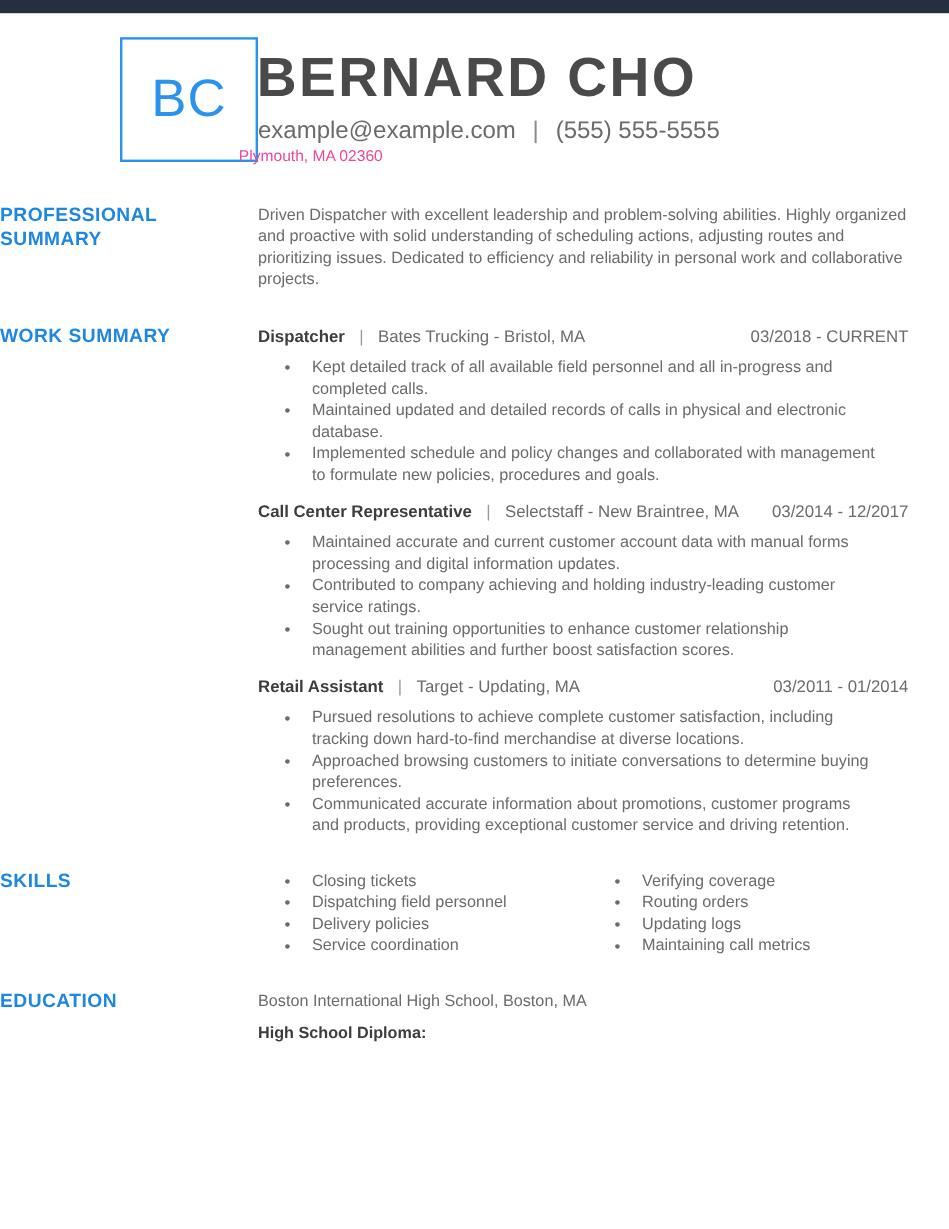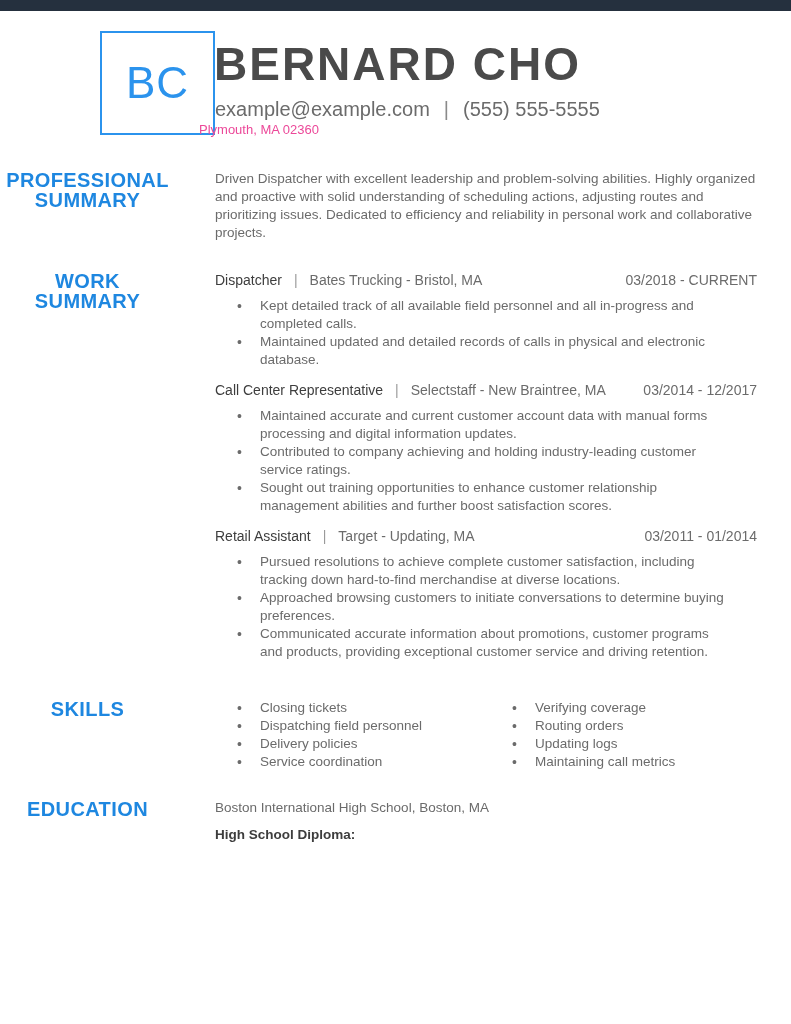--- a/index.html
+++ b/index.html
@@ -63,44 +63,44 @@
     font-size: 13px;
     color: #ec4899;
   }
   .main { padding-right: 34px; }
   .section {
     display: grid;
     grid-template-columns: 175px 1fr;
     column-gap: 40px;
   }
   .section-label {
-    text-align: center;
+    text-align: left;
     color: #1e87e0;
     font-weight: bold;
-    font-size: 20px;
+    font-size: 16px;
     line-height: 20px;
     letter-spacing: 0.4px;
   }
   .body-text {
     font-size: 13.5px;
     line-height: 18px;
     color: #6b6b6b;
   }
   .section-summary { margin-bottom: 29px; }
   .section-work { margin-bottom: 20px; }
   .section-skills { margin-bottom: 28px; }
   .job { margin-bottom: 12px; }
-  .job:last-child { margin-bottom: 18px; }
+  .job:last-child { margin-bottom: 8px; }
   .job-header {
     display: flex;
     align-items: baseline;
     font-size: 14px;
     line-height: 18px;
   }
-  .job-title { font-weight: normal; color: #3d3d3d; }
+  .job-title { font-weight: bold; color: #3d3d3d; }
   .job-sep { margin: 0 12px; color: #9a9a9a; }
   .job-company { color: #6b6b6b; }
   .job-dates { margin-left: auto; color: #6b6b6b; white-space: nowrap; }
   ul.bullets {
     list-style: none;
     margin-top: 8px;
     margin-left: 22px;
   }
   ul.bullets li {
     position: relative;
@@ -160,20 +160,21 @@
       <div class="job">
         <div class="job-header">
           <span class="job-title">Dispatcher</span>
           <span class="job-sep">|</span>
           <span class="job-company">Bates Trucking - Bristol, MA</span>
           <span class="job-dates">03/2018 - CURRENT</span>
         </div>
         <ul class="bullets">
           <li>Kept detailed track of all available field personnel and all in-progress and completed calls.</li>
           <li>Maintained updated and detailed records of calls in physical and electronic database.</li>
+          <li>Implemented schedule and policy changes and collaborated with management to formulate new policies, procedures and goals.</li>
         </ul>
       </div>
 
       <div class="job">
         <div class="job-header">
           <span class="job-title">Call Center Representative</span>
           <span class="job-sep">|</span>
           <span class="job-company">Selectstaff - New Braintree, MA</span>
           <span class="job-dates">03/2014 - 12/2017</span>
         </div>

